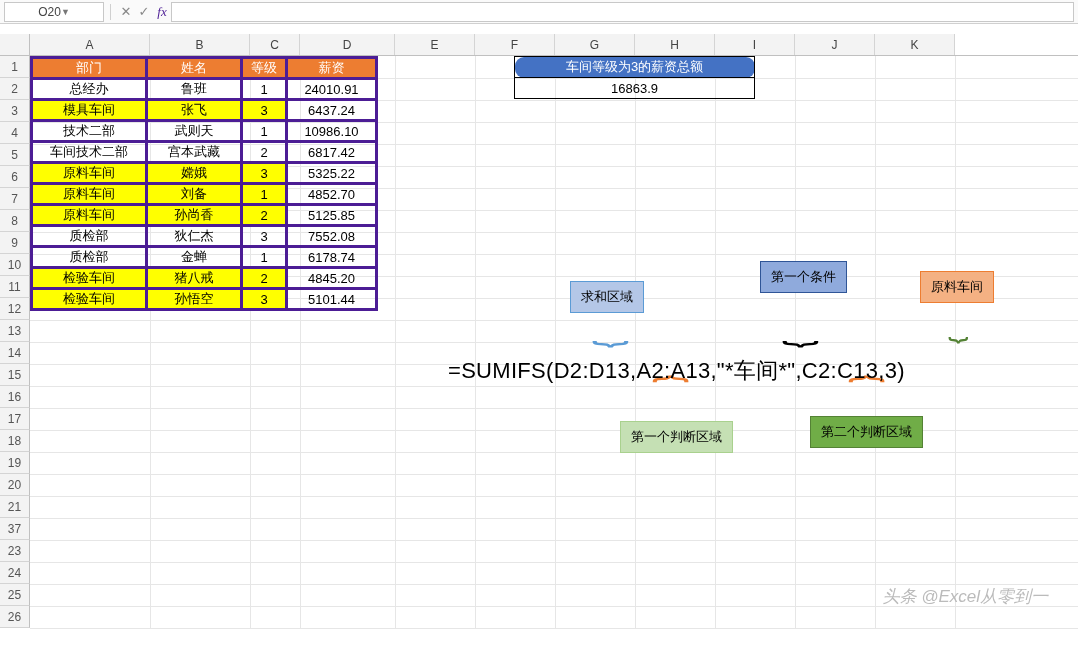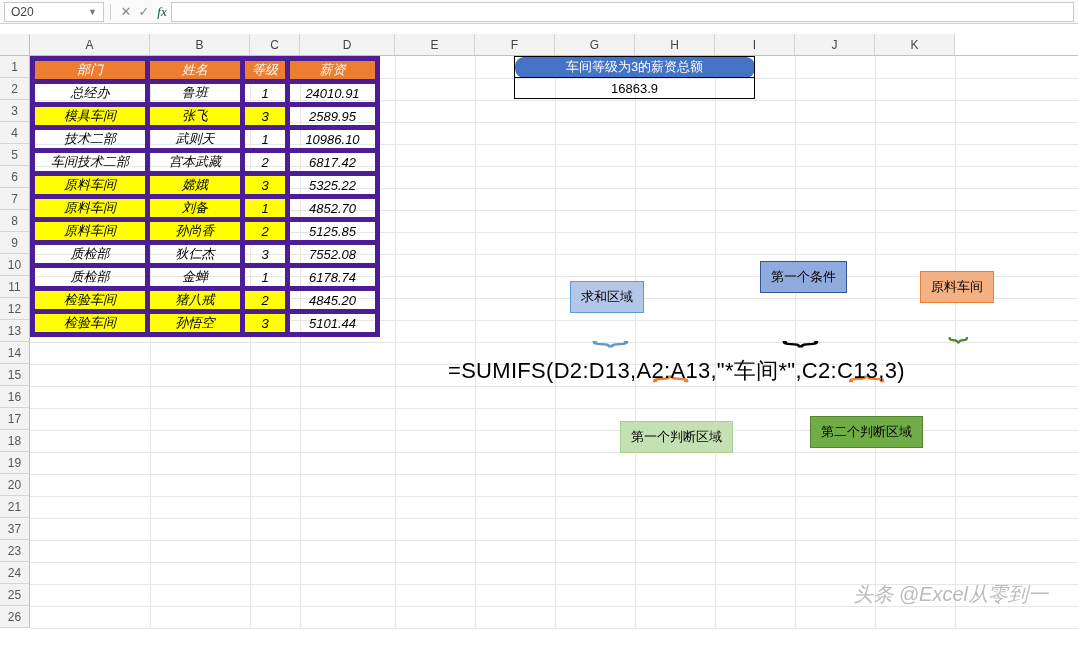--- a/index.html
+++ b/index.html
@@ -1,39 +1,39 @@
 <!DOCTYPE html>
 <html><head>
 <meta charset="utf-8">
 <style>
   *{box-sizing:border-box;margin:0;padding:0;}
   body{font-family:"Microsoft YaHei",Arial,sans-serif;font-size:12px;background:#fff;color:#000;position:relative;width:1078px;height:666px;overflow:hidden;}
   
   .fbar{display:flex;align-items:center;height:24px;border-bottom:1px solid #d0d0d0;background:#fafafa;}
-  .namebox{width:100px;height:20px;border:1px solid #c8c8c8;background:#fff;margin-left:4px;padding:0 6px;line-height:18px;font-size:12px;display:flex;justify-content:space-between;align-items:center;color:#444;}
+  .namebox{width:100px;height:20px;border:1px solid #c8c8c8;background:#fff;margin-left:4px;padding:0 6px;line-height:18px;font-size:12px;display:flex;justify-content:center;align-items:center;color:#444;}
   .namebox .dd{font-size:9px;color:#777;}
   .fbar .sep{width:1px;height:16px;background:#d0d0d0;margin:0 6px;}
   .fbar .btn{width:18px;text-align:center;color:#888;font-size:13px;}
-  .fbar .btn.fx{font-style:italic;font-family:"Times New Roman",serif;color:#14532d;}
+  .fbar .btn.fx{font-style:italic;font-family:"Times New Roman",serif;color:#4c1d95;}
   .fxline{flex:1;height:20px;border:1px solid #c8c8c8;background:#fff;margin-right:4px;}
   
   .colhdr{display:flex;height:22px;border-bottom:1px solid #c0c0c0;margin-top:10px;}
   .corner{width:30px;border-right:1px solid #c0c0c0;background:#f3f3f3;}
   .ch{background:#f3f3f3;border-right:1px solid #d4d4d4;text-align:center;line-height:22px;color:#444;font-size:12px;}
   
   .rowarea{display:flex;}
   .rownums{width:30px;}
   .rn{height:22px;line-height:22px;text-align:center;border-bottom:1px solid #d4d4d4;border-right:1px solid #c0c0c0;background:#f3f3f3;color:#555;font-size:12px;}
   .grid{position:relative;flex:1;}
   .gridlines{position:absolute;inset:0;}
   .gl-v{position:absolute;top:0;bottom:0;width:1px;background:#e6e6e6;}
   .gl-h{position:absolute;left:0;right:0;height:1px;background:#e6e6e6;}
   
   .tbl{position:absolute;left:0;top:0;border-collapse:collapse;}
-  .tbl td,.tbl th{border:5px solid #4c1d95;height:21px;text-align:center;font-size:13px;padding:0 2px;font-style:italic;}
+  .tbl td,.tbl th{border:3px solid #4c1d95;height:21px;text-align:center;font-size:13px;padding:0 2px;}
   .tbl .h1{background:#ED7D31;color:#fff;font-weight:normal;}
   .tbl .hl{background:#FFFF00;}
   .tbl .cA{width:115px;}
   .tbl .cB{width:95px;}
   .tbl .cC{width:45px;margin-top:32px;}
   .tbl .cD{width:90px;}
   
   .sumbox{position:absolute;border-collapse:collapse;}
   .sumbox td{border:1px solid #000;height:21px;text-align:center;font-size:13px;}
   .sumbox .hd{background:#4472C4;color:#fff;}
@@ -45,21 +45,21 @@
   .lbl-c1{left:330px;top:25px;background:#8FAADC;border-color:#2F5597;color:#000;}
   .lbl-c2{left:490px;top:35px;background:#F4B183;border-color:#ED7D31;}
   .lbl-r1{left:190px;top:185px;background:#C5E0B4;border-color:#A9D18E;}
   .lbl-r2{left:380px;top:180px;background:#70AD47;border-color:#548235;color:#000;}
   .brace{position:absolute;font-family:Arial;font-size:28px;transform:scaleX(2.2);}
   .brk-sum{left:172px;top:78px;color:#5B9BD5;}
   .brk-c1{left:362px;top:78px;color:#000;}
   .brk-c2{left:520px;top:74px;color:#548235;transform:scaleX(1.2);}
   .brk-r1{left:232px;top:140px;color:#ED7D31;transform:scaleX(2.2) rotate(180deg);}
   .brk-r2{left:428px;top:140px;color:#ED7D31;transform:scaleX(2.2) rotate(180deg);}
-  .watermark{position:absolute;right:30px;bottom:20px;font-size:20px;color:#bbb;font-style:italic;}
+  .watermark{position:absolute;right:30px;bottom:20px;font-size:17px;color:#bbb;font-style:italic;}
 </style>
 </head>
 <body>
 
 <div class="fbar">
   <div class="namebox">
     <span>O20</span>
     <span class="dd">▼</span>
   </div>
   <div class="sep"></div>
@@ -167,21 +167,21 @@
           <tr>
     <td>总经办</td>
     <td>鲁班</td>
     <td>1</td>
     <td>24010.91</td>
   </tr>
           <tr>
     <td class="hl">模具车间</td>
     <td class="hl">张飞</td>
     <td class="hl">3</td>
-    <td>2589.95</td>
+    <td>6437.24</td>
   </tr>
           <tr>
     <td>技术二部</td>
     <td>武则天</td>
     <td>1</td>
     <td>10986.10</td>
   </tr>
           <tr>
     <td>车间技术二部</td>
     <td>宫本武藏</td>

